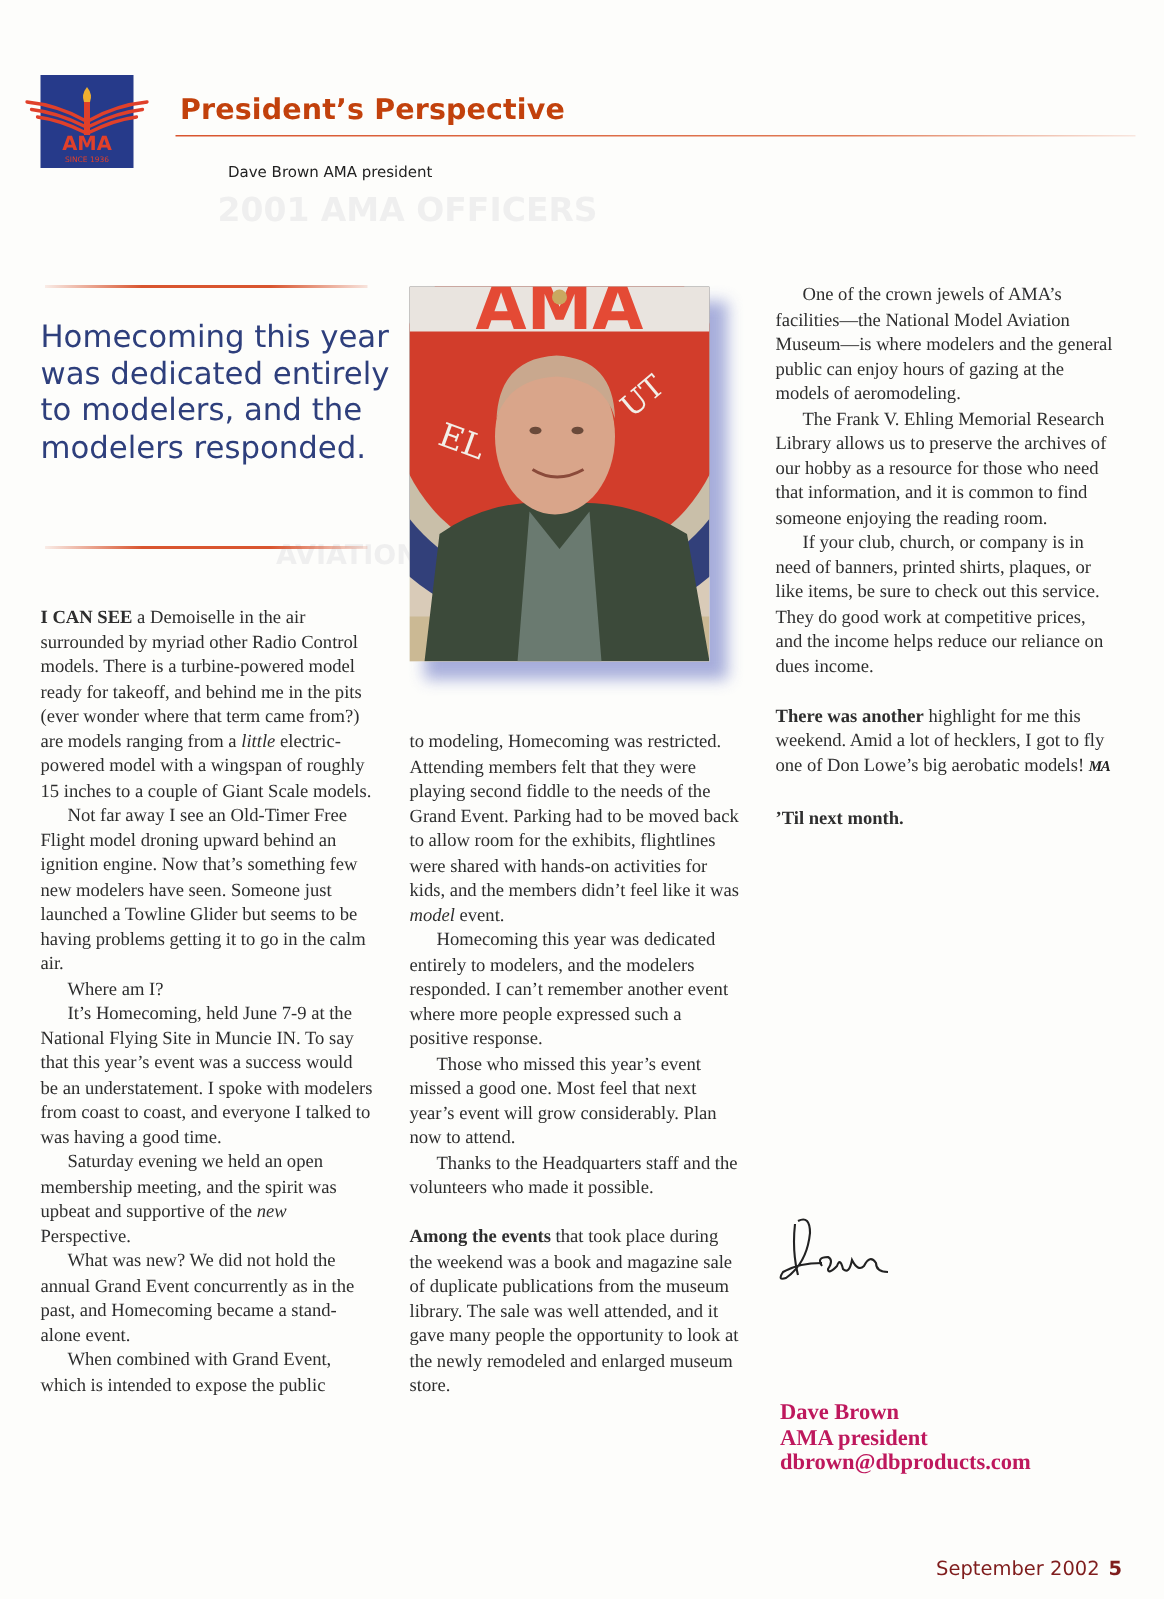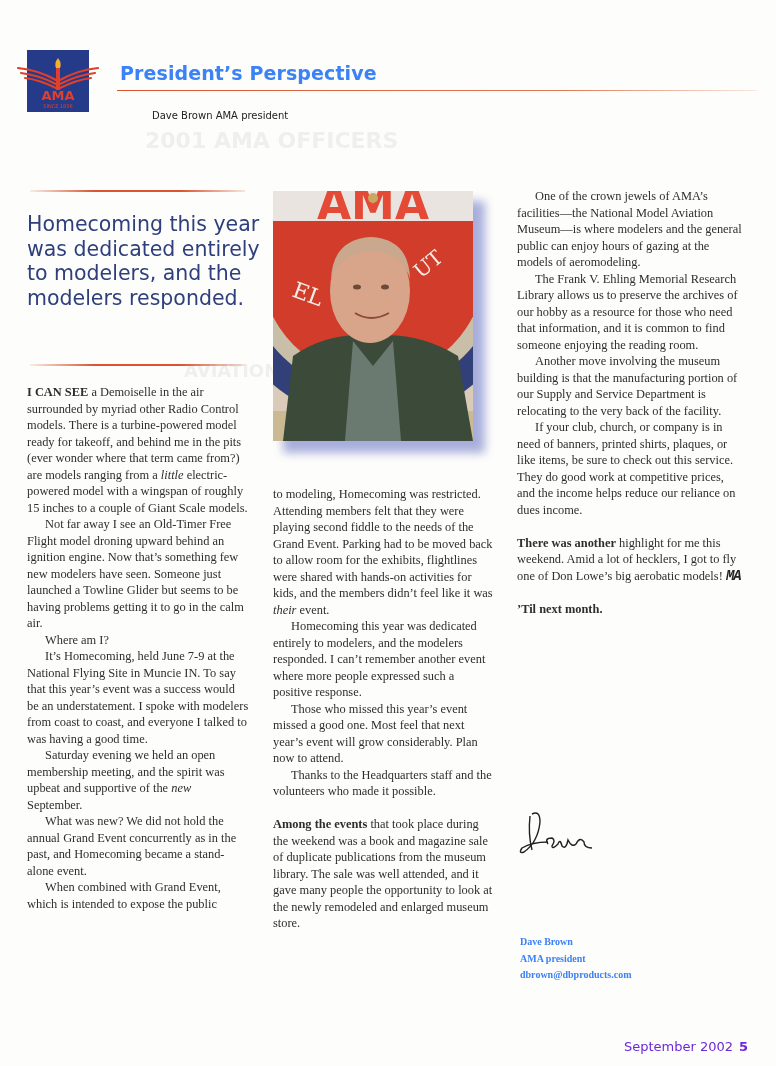--- a/index.html
+++ b/index.html
@@ -3,45 +3,45 @@
   <meta charset="utf-8">
   <style>
     * { box-sizing: border-box; margin: 0; padding: 0; }
     html, body { width: 776px; height: 1066px; background: #fdfdfb; overflow: hidden; }
     body { position: relative; font-family: "Liberation Serif", serif; color: #2b2b2b; }
 
     .logo { position: absolute; left: 16px; top: 50px; width: 84px; height: 62px; }
     .logo .box { position: absolute; left: 11px; top: 0; width: 62px; height: 62px; background: #263a8a; }
     .logo svg { position: absolute; left: 0; top: 0; }
 
-    .header-title { position: absolute; left: 120px; top: 62px; font-family: "DejaVu Sans", sans-serif; font-weight: bold; font-size: 19px; color: #3b82f6; letter-spacing: 0.1px; }
+    .header-title { position: absolute; left: 120px; top: 62px; font-family: "DejaVu Sans", sans-serif; font-weight: bold; font-size: 19px; color: #c2410c; letter-spacing: 0.1px; }
     .header-rule { position: absolute; left: 117px; top: 90px; width: 640px; height: 1px; background: linear-gradient(to right, #d9552f 0%, #e07a55 70%, rgba(230,140,110,0.2) 100%); }
     .header-sub { position: absolute; left: 120px; top: 110px; font-family: "DejaVu Sans", sans-serif; font-size: 10px; color: #222; margin-left: 32px; }
 
     .pull-rule { position: absolute; left: 30px; width: 215px; height: 2px; background: linear-gradient(to right, rgba(217,85,47,0.1), #d9552f 30%, #d9552f 70%, rgba(217,85,47,0.15)); }
     .pull-quote { position: absolute; left: 27px; top: 212px; width: 235px; font-family: "DejaVu Sans", sans-serif; font-size: 20.5px; line-height: 24.5px; color: #2e3f7c; }
 
     .photo-wrap { position: absolute; left: 273px; top: 191px; width: 200px; height: 250px; }
     .photo-shadow { position: absolute; left: 10px; top: 10px; width: 202px; height: 252px; background: #9ea6d8; filter: blur(5px); opacity: 0.9; }
     .photo { position: absolute; left: 0; top: 0; width: 200px; height: 250px; overflow: hidden; background: #e9e3d8; }
 
     .col { position: absolute; font-size: 12.4px; line-height: 16.5px; color: #2e2e2e; }
     .col p { text-indent: 18px; }
     .col p.noindent { text-indent: 0; }
     .col p.gap { margin-top: 16.5px; }
     .col b { font-weight: bold; }
-    .col1 { left: 27px; top: 384px; width: 222px; }
+    .col1 { left: 27px; top: 403px; width: 222px; }
     .col2 { left: 273px; top: 486px; width: 222px; }
     .col3 { left: 517px; top: 188px; width: 225px; }
-    .ma { font-family: Liberation Mono, monospace; font-style: italic; font-weight: bold; font-size: 14px; letter-spacing: -1px; color: #222; }
+    .ma { font-family: Liberation Serif, serif; font-style: italic; font-weight: bold; font-size: 10px; letter-spacing: -1px; color: #222; }
 
     .signature { position: absolute; left: 518px; top: 808px; width: 90px; height: 50px; }
-    .sig-block { position: absolute; left: 520px; top: 934px; font-size: 10px; line-height: 16.5px; font-weight: bold; color: #3b82f6; }
+    .sig-block { position: absolute; left: 520px; top: 934px; font-size: 15px; line-height: 16.5px; font-weight: bold; color: #be185d; }
 
-    .footer { position: absolute; left: 624px; top: 1039px; font-family: "DejaVu Sans", sans-serif; font-size: 13px; color: #6d28d9; }
+    .footer { position: absolute; left: 624px; top: 1039px; font-family: "DejaVu Sans", sans-serif; font-size: 13px; color: #7f1d1d; }
     .footer .page { font-weight: bold; margin-left: 6px; }
 
     .bleed { position: absolute; font-family: "DejaVu Sans", sans-serif; color: rgba(120,120,140,0.10); font-weight: bold; }
   </style>
 </head>
 <body>
 
 <div class="bleed" style="left:145px;top:128px;font-size:22px;">2001 AMA OFFICERS</div>
 <div class="bleed" style="left:184px;top:360px;font-size:18px;">AVIATION</div>
 
@@ -93,37 +93,36 @@
       <path d="M82 122 Q98 132 116 122" stroke="#8a4a3a" stroke-width="2" fill="none"></path>
     </svg>
   </div>
 </div>
 
 <div class="col col1">
   <p class="noindent"><b>I CAN SEE</b><span> a Demoiselle in the air surrounded by myriad other Radio Control models. There is a turbine-powered model ready for takeoff, and behind me in the pits (ever wonder where that term came from?) are models ranging from a </span><i>little</i><span> electric-powered model with a wingspan of roughly 15 inches to a couple of Giant Scale models.</span></p>
   <p>Not far away I see an Old-Timer Free Flight model droning upward behind an ignition engine. Now that’s something few new modelers have seen. Someone just launched a Towline Glider but seems to be having problems getting it to go in the calm air.</p>
   <p>Where am I?</p>
   <p>It’s Homecoming, held June 7-9 at the National Flying Site in Muncie IN. To say that this year’s event was a success would be an understatement. I spoke with modelers from coast to coast, and everyone I talked to was having a good time.</p>
-  <p><span>Saturday evening we held an open membership meeting, and the spirit was upbeat and supportive of the </span><i>new</i><span> September.</span></p>
+  <p><span>Saturday evening we held an open membership meeting, and the spirit was upbeat and supportive of the </span><i>new</i><span> Perspective.</span></p>
   <p>What was new? We did not hold the annual Grand Event concurrently as in the past, and Homecoming became a stand-alone event.</p>
   <p>When combined with Grand Event, which is intended to expose the public</p>
 </div>
 
 <div class="col col2">
-  <p class="noindent"><span>to modeling, Homecoming was restricted. Attending members felt that they were playing second fiddle to the needs of the Grand Event. Parking had to be moved back to allow room for the exhibits, flightlines were shared with hands-on activities for kids, and the members didn’t feel like it was </span><i>their</i><span> event.</span></p>
+  <p class="noindent"><span>to modeling, Homecoming was restricted. Attending members felt that they were playing second fiddle to the needs of the Grand Event. Parking had to be moved back to allow room for the exhibits, flightlines were shared with hands-on activities for kids, and the members didn’t feel like it was </span><i>model</i><span> event.</span></p>
   <p>Homecoming this year was dedicated entirely to modelers, and the modelers responded. I can’t remember another event where more people expressed such a positive response.</p>
   <p>Those who missed this year’s event missed a good one. Most feel that next year’s event will grow considerably. Plan now to attend.</p>
   <p>Thanks to the Headquarters staff and the volunteers who made it possible.</p>
   <p class="noindent gap"><b>Among the events</b><span> that took place during the weekend was a book and magazine sale of duplicate publications from the museum library. The sale was well attended, and it gave many people the opportunity to look at the newly remodeled and enlarged museum store.</span></p>
 </div>
 
 <div class="col col3">
   <p>One of the crown jewels of AMA’s facilities—the National Model Aviation Museum—is where modelers and the general public can enjoy hours of gazing at the models of aeromodeling.</p>
   <p>The Frank V. Ehling Memorial Research Library allows us to preserve the archives of our hobby as a resource for those who need that information, and it is common to find someone enjoying the reading room.</p>
-  <p>Another move involving the museum building is that the manufacturing portion of our Supply and Service Department is relocating to the very back of the facility.</p>
   <p>If your club, church, or company is in need of banners, printed shirts, plaques, or like items, be sure to check out this service. They do good work at competitive prices, and the income helps reduce our reliance on dues income.</p>
   <p class="noindent gap"><b>There was another</b><span> highlight for me this weekend. Amid a lot of hecklers, I got to fly one of Don Lowe’s big aerobatic models! </span><span class="ma">MA</span></p>
   <p class="noindent gap"><b>’Til next month.</b></p>
 </div>
 
 <div class="signature">
   <svg width="90" height="50" viewBox="0 0 90 50">
     <path d="M14 6 Q22 2 22 14 Q20 34 6 44 Q0 46 4 40 Q14 34 30 34" stroke="#222" stroke-width="1.4" fill="none"></path>
     <path d="M12 8 Q10 26 14 42" stroke="#222" stroke-width="1.4" fill="none"></path>
     <path d="M30 36 Q26 30 34 30 Q38 32 34 38 Q34 42 40 36 Q42 30 44 38 Q48 42 50 32 Q54 40 58 36 Q62 28 66 34 Q66 40 74 40" stroke="#222" stroke-width="1.4" fill="none"></path>

